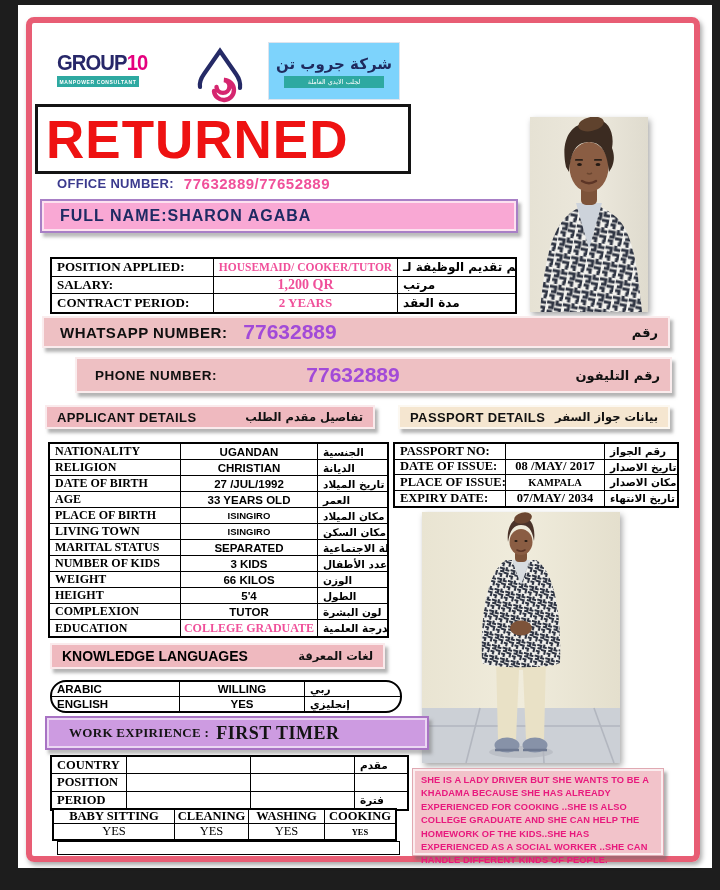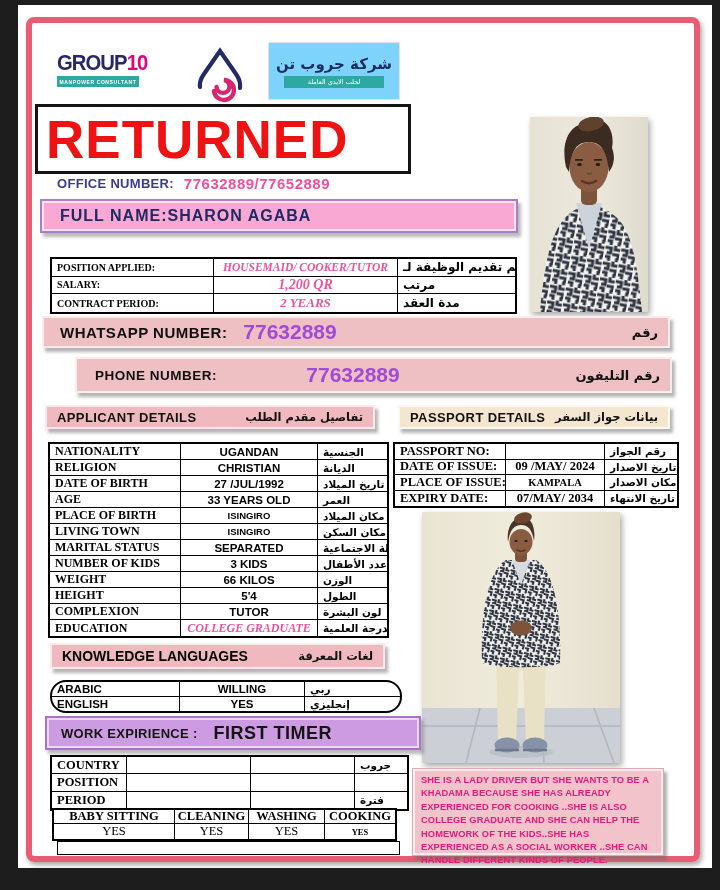--- a/index.html
+++ b/index.html
@@ -49,41 +49,41 @@
   .ph-value{position:absolute;left:208px;width:140px;text-align:center;color:#a24ad8;font-weight:bold;font-size:21px;}
 
   .sec-bar{height:24px;background:#efb9bf;}
   .sec-bar .title{padding-left:12px;font-weight:900;font-size:13px;letter-spacing:.4px;color:#101010;}
   .sec-bar .ar-tag{font-size:11.5px;}
   .app-bar{left:45px;top:405px;width:330px;}
   .pp-bar{left:398px;top:405px;width:272px;background:#f5e6d0;}
   .kl-bar{left:50px;top:643px;width:335px;height:26px;background:#efb9bf;}
   .work-bar{left:45px;top:716px;width:358px;height:30px;background:#cd9be1;border:2px solid #a873c4;
             box-shadow:inset 0 0 0 2px rgba(255,255,255,.6),3px 4px 3px rgba(120,120,120,.5);
-            display:flex;align-items:center;padding-left:14px;gap:16px;}
+            display:flex;align-items:center;padding-left:22px;gap:7px;font-family:Liberation Serif, serif;}
   .work-label{font-weight:900;font-size:13px;color:#141414;letter-spacing:.3px;}
   .work-value{font-weight:900;font-size:18px;color:#141414;letter-spacing:.5px;}
 
   
   .tbl{position:absolute;display:grid;border:2px solid #000;background:#fff;}
   .tbl>div{border-right:1.5px solid #000;border-bottom:1.5px solid #000;display:flex;align-items:center;
            padding:0 5px;overflow:hidden;white-space:nowrap;}
   .tbl>div.lc{border-right:none;}
   .tbl>div.lr{border-bottom:none;}
   .lbl{font-family:"Liberation Serif",serif;font-weight:bold;font-size:12.5px;color:#000;}
   .val{justify-content:center;font-weight:bold;font-size:11.5px;color:#000;}
   .arc{justify-content:flex-end;font-family:"DejaVu Sans",sans-serif;direction:rtl;font-weight:bold;
        font-size:10.5px;color:#000;}
-  .pinktxt{color:#f0509a;font-style:italic;}
+  .pinktxt{color:#f0509a;}
   .sval{font-size:9.5px;}
   .servall{font-family:"Liberation Serif",serif;}
 
   .pos-tbl{left:50px;top:257px;width:463px;height:53px;grid-template-columns:162px 184px 1fr;
            grid-auto-rows:1fr;}
-  .pos-tbl .lbl{font-size:10px;}
+  .pos-tbl .lbl{font-size:13px;}
   .pos-tbl .arc{font-size:12px;}
   .app-tbl{left:48px;top:442px;width:337px;height:192px;grid-template-columns:131px 137px 1fr;grid-auto-rows:1fr;}
   .app-tbl .lbl{font-size:12px;}
   .pp-tbl{left:393px;top:442px;width:282px;height:62px;grid-template-columns:111px 99px 1fr;grid-auto-rows:1fr;}
   .pp-tbl .val{font-family:"Liberation Serif",serif;font-size:12.5px;}
   .lang-tbl{left:50px;top:680px;width:348px;height:29px;grid-template-columns:128px 125px 1fr;grid-auto-rows:1fr;border-radius:16px;}
   .lang-tbl .lbl{font-family:"Liberation Sans",sans-serif;font-size:11.5px;}
   .hist-tbl{left:50px;top:755px;width:355px;height:52px;grid-template-columns:75px 124px 104px 1fr;grid-auto-rows:1fr;}
   .skill-tbl{left:52px;top:808px;width:341px;height:29px;grid-template-columns:121px 74px 76px 1fr;
              grid-template-rows:14px 1fr;}
@@ -243,21 +243,21 @@
     <div class="lbl lr">EDUCATION</div>
     <div class="val pinktxt servall lr" style="font-size:12px">COLLEGE GRADUATE</div>
     <div class="arc lc lr">الدرجة العلمية</div>
   </div>
 
   <div class="tbl pp-tbl">
     <div class="lbl">PASSPORT NO:</div>
     <div class="val"></div>
     <div class="arc lc">رقم الجواز</div>
     <div class="lbl">DATE OF ISSUE:</div>
-    <div class="val">09 /MAY/ 2024</div>
+    <div class="val">08 /MAY/ 2017</div>
     <div class="arc lc">تاريخ الاصدار</div>
     <div class="lbl">PLACE OF ISSUE:</div>
     <div class="val" style="font-size:10.5px">KAMPALA</div>
     <div class="arc lc">مكان الاصدار</div>
     <div class="lbl lr">EXPIRY DATE:</div>
     <div class="val lr">07/MAY/ 2034</div>
     <div class="arc lc lr">تاريخ الانتهاء</div>
   </div>
 
   <div class="abs photo2">
@@ -319,21 +319,21 @@
 
   <div class="abs work-bar">
     <span class="work-label">WORK EXPIRIENCE :</span>
     <span class="work-value">FIRST TIMER</span>
   </div>
 
   <div class="tbl hist-tbl">
     <div class="lbl">COUNTRY</div>
     <div class="val"></div>
     <div class="val"></div>
-    <div class="arc lc">جروب</div>
+    <div class="arc lc">مقدم</div>
     <div class="lbl">POSITION</div>
     <div class="val"></div>
     <div class="val"></div>
     <div class="arc lc"></div>
     <div class="lbl lr">PERIOD</div>
     <div class="val lr"></div>
     <div class="val lr"></div>
     <div class="arc lc lr">فترة</div>
   </div>
 

